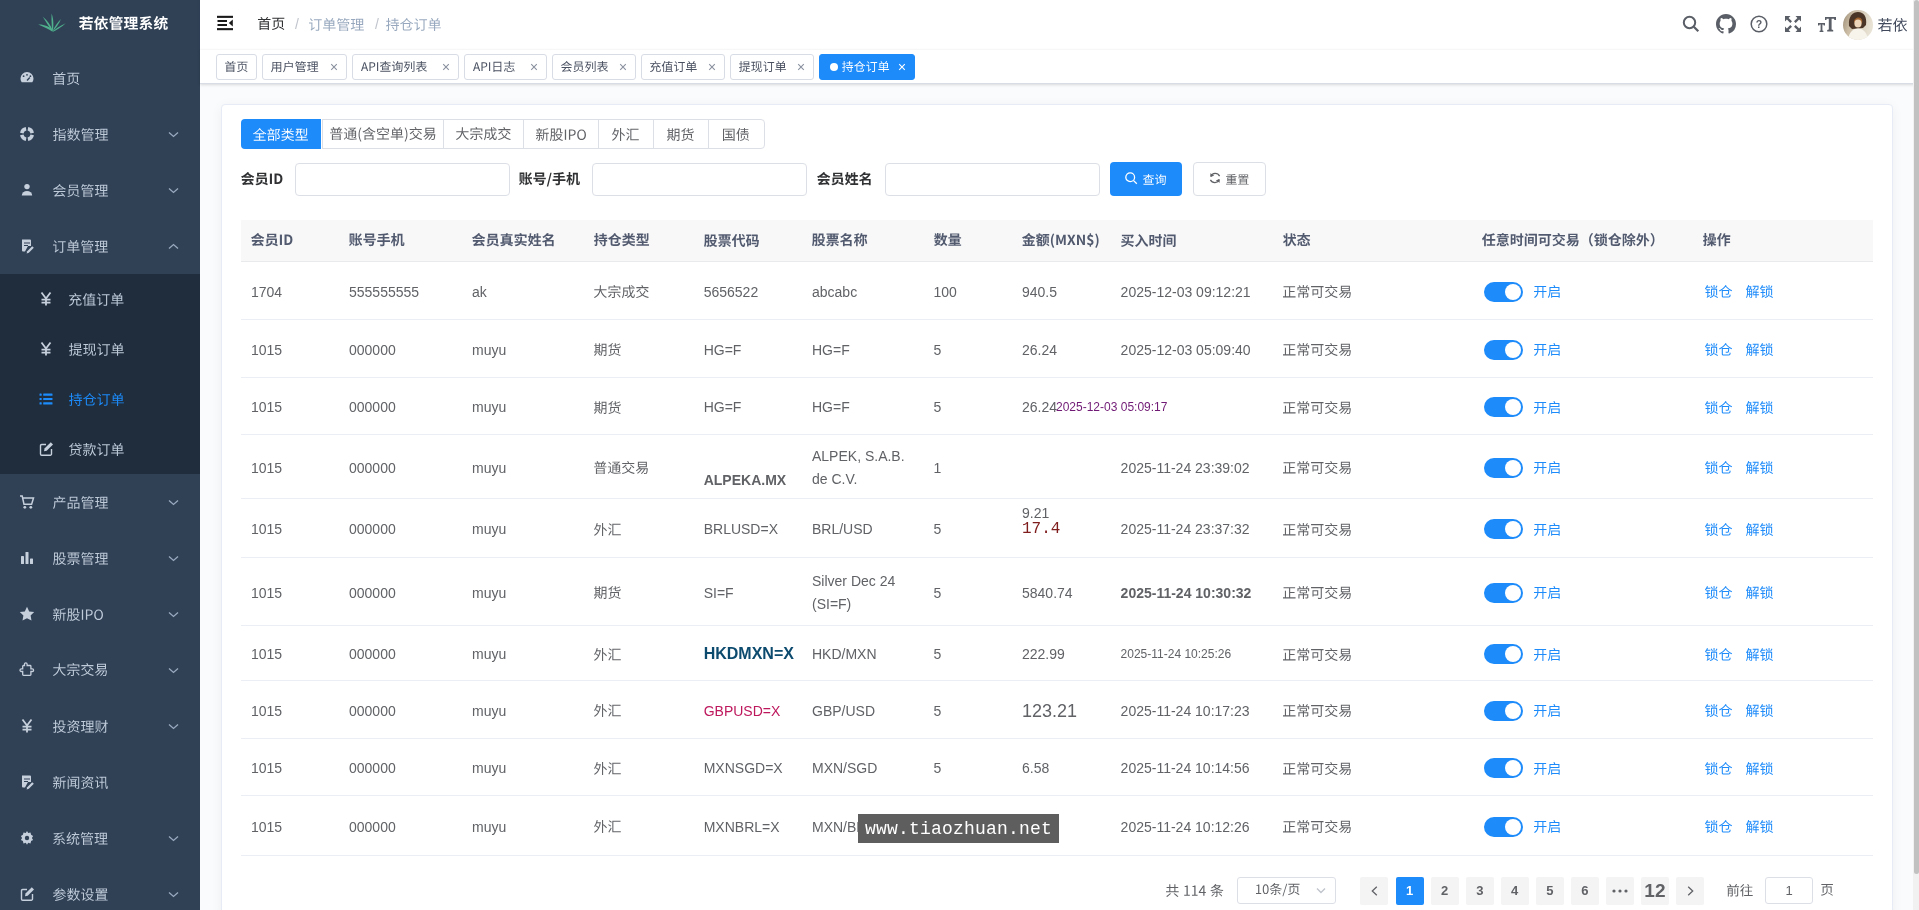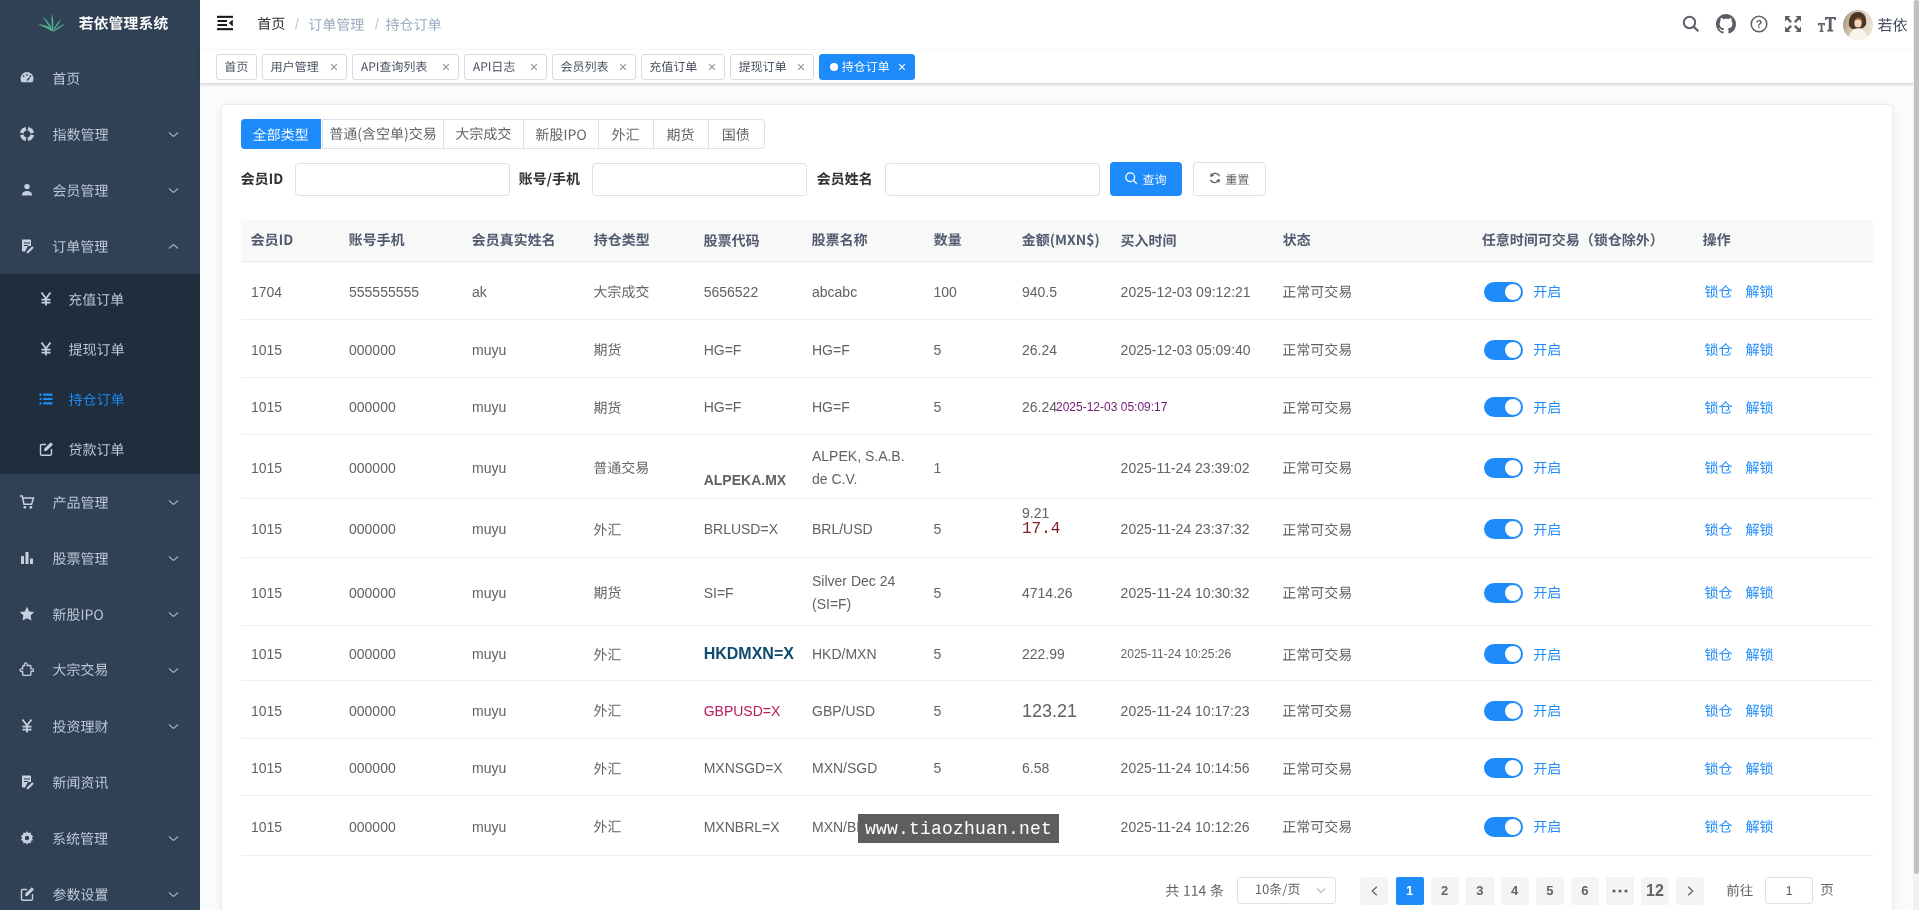--- a/index.html
+++ b/index.html
@@ -1045,22 +1045,22 @@
 <svg class="ct" style="left:594.0px;top:586.0px" width="28" height="15">
       <g fill="#606266" transform="translate(-0.53 11.83) scale(0.01400 -0.01400)">
         <use href="#g70" x="0"></use>
         <use href="#g71" x="1000"></use>
       </g>
     </svg>
 <div class="t" style="left:703.7px;top:582.5px;font-size:14px;color:#606266;font-weight:400;line-height:20px;font-family:'Liberation Sans', sans-serif;">SI=F</div>
 <div class="t" style="left:812.0px;top:571.0px;font-size:14px;color:#606266;font-weight:400;line-height:20px;font-family:'Liberation Sans', sans-serif;">Silver Dec 24</div>
 <div class="t" style="left:812.0px;top:594.0px;font-size:14px;color:#606266;font-weight:400;line-height:20px;font-family:'Liberation Sans', sans-serif;">(SI=F)</div>
 <div class="t" style="left:933.5px;top:582.5px;font-size:14px;color:#606266;font-weight:400;line-height:20px;font-family:'Liberation Sans', sans-serif;">5</div>
-<div class="t" style="left:1022.0px;top:582.5px;font-size:14px;color:#606266;font-weight:400;line-height:20px;font-family:'Liberation Sans', sans-serif;">4714.26</div>
-<div class="t" style="left:1120.6px;top:582.5px;font-size:14px;color:#606266;font-weight:400;line-height:20px;font-family:'Liberation Sans', sans-serif;text-align:center;">2025-11-24 10:30:32</div>
+<div class="t" style="left:1022.0px;top:582.5px;font-size:14px;color:#606266;font-weight:400;line-height:20px;font-family:'Liberation Sans', sans-serif;">5840.74</div>
+<div class="t" style="left:1120.6px;top:582.5px;font-size:14px;color:#606266;font-weight:700;line-height:20px;font-family:'Liberation Sans', sans-serif;text-align:center;">2025-11-24 10:30:32</div>
 <svg class="ct" style="left:1283.0px;top:586.0px" width="69" height="15">
       <g fill="#606266" transform="translate(-0.73 11.89) scale(0.01400 -0.01400)">
         <use href="#g125" x="0"></use>
         <use href="#g126" x="1000"></use>
         <use href="#g127" x="2000"></use>
         <use href="#g26" x="3000"></use>
         <use href="#g27" x="4000"></use>
       </g>
     </svg>
 <div style="position:absolute;left:1483.7px;top:582.5px;width:39px;height:20px;border-radius:10px;background:#1d8bfa;"></div>
@@ -1301,21 +1301,21 @@
 <div class="t" style="left:1584.8px;top:880.5px;font-size:13px;color:#606266;font-weight:700;line-height:20px;transform:translateX(-50%);font-family:'Liberation Sans', sans-serif;">6</div>
 <div style="position:absolute;left:1606.0px;top:876.5px;width:28.0px;height:28.0px;background:#f4f4f5;border-radius:2px;"></div>
 <svg style="position:absolute;left:1612.0px;top:888.5px" width="16" height="4" viewBox="0 0 16 4">
       <g fill="#606266">
         <circle cx="2" cy="2" r="1.6"></circle>
         <circle cx="8" cy="2" r="1.6"></circle>
         <circle cx="14" cy="2" r="1.6"></circle>
       </g>
     </svg>
 <div style="position:absolute;left:1640.9px;top:876.5px;width:28.0px;height:28.0px;background:#f4f4f5;border-radius:2px;"></div>
-<div class="t" style="left:1654.9px;top:880.5px;font-size:16px;color:#606266;font-weight:700;line-height:20px;transform:translateX(-50%);font-family:'Liberation Sans', sans-serif;">12</div>
+<div class="t" style="left:1654.9px;top:880.5px;font-size:19px;color:#606266;font-weight:700;line-height:20px;transform:translateX(-50%);font-family:'Liberation Sans', sans-serif;">12</div>
 <div style="position:absolute;left:1676.1px;top:876.5px;width:28.0px;height:28.0px;background:#f4f4f5;border-radius:2px;"></div>
 <svg style="position:absolute;left:1686.6px;top:885.5px" width="7" height="10" viewBox="0 0 7 10">
       <path fill="none" stroke="#606266" stroke-width="1.3" d="M1.2 0.8 L5.7 5 L1.2 9.2"></path>
     </svg>
 <svg class="ct" style="left:1727.0px;top:883.8px" width="27" height="14">
       <g fill="#606266" transform="translate(-0.72 11.41) scale(0.01350 -0.01350)">
         <use href="#g138" x="0"></use>
         <use href="#g139" x="1000"></use>
       </g>
     </svg>

